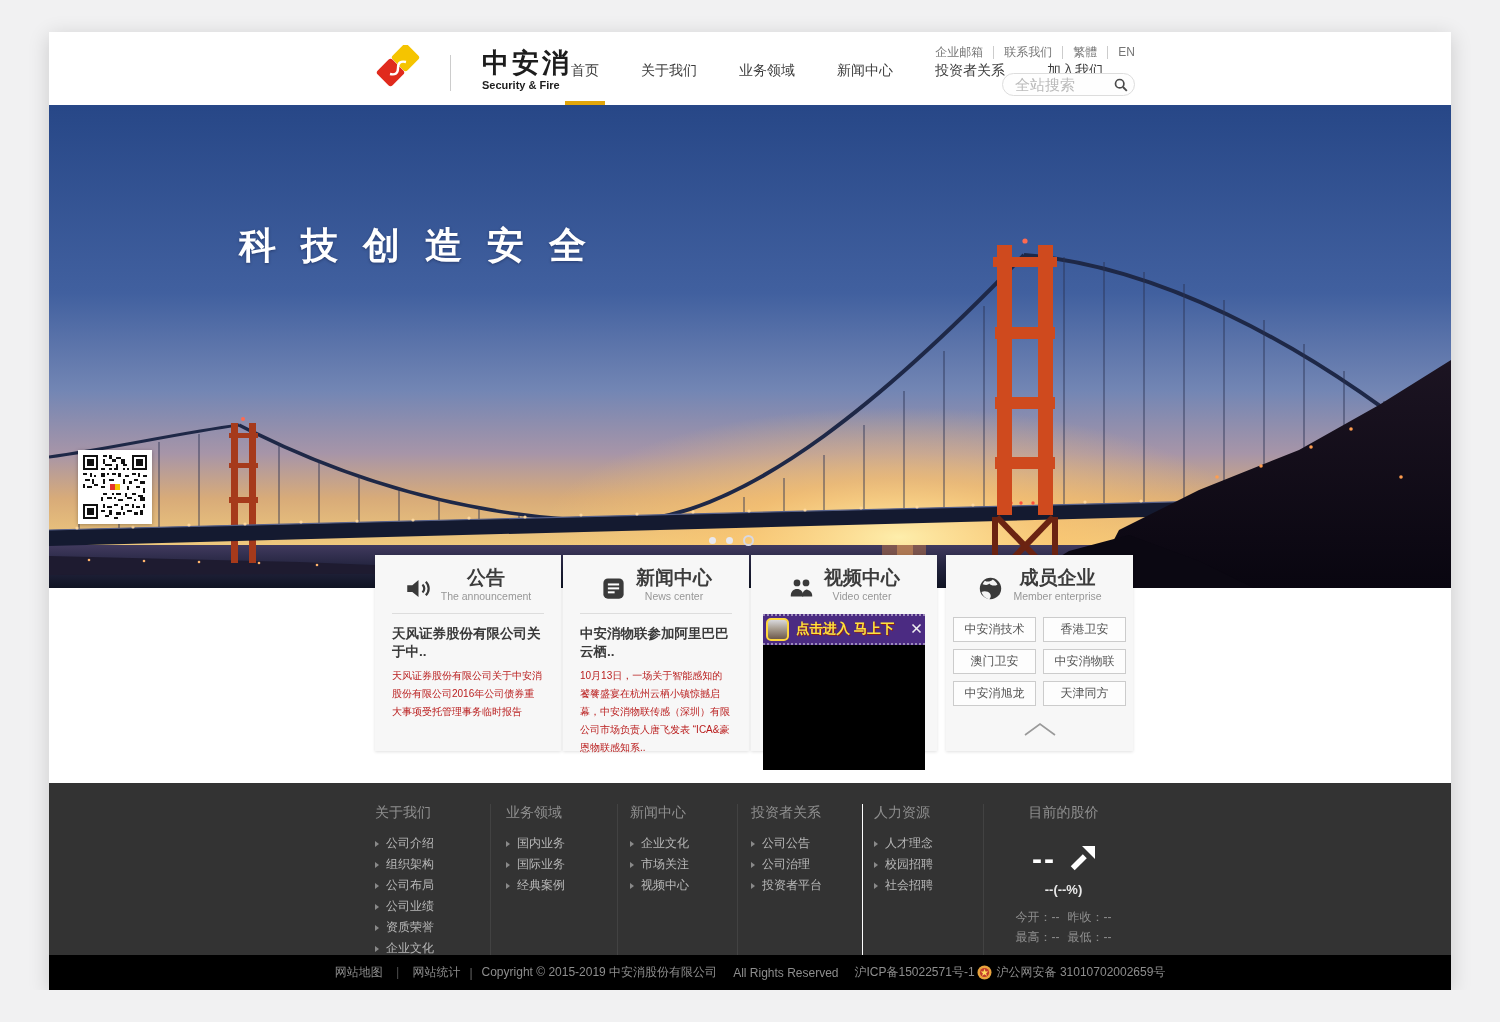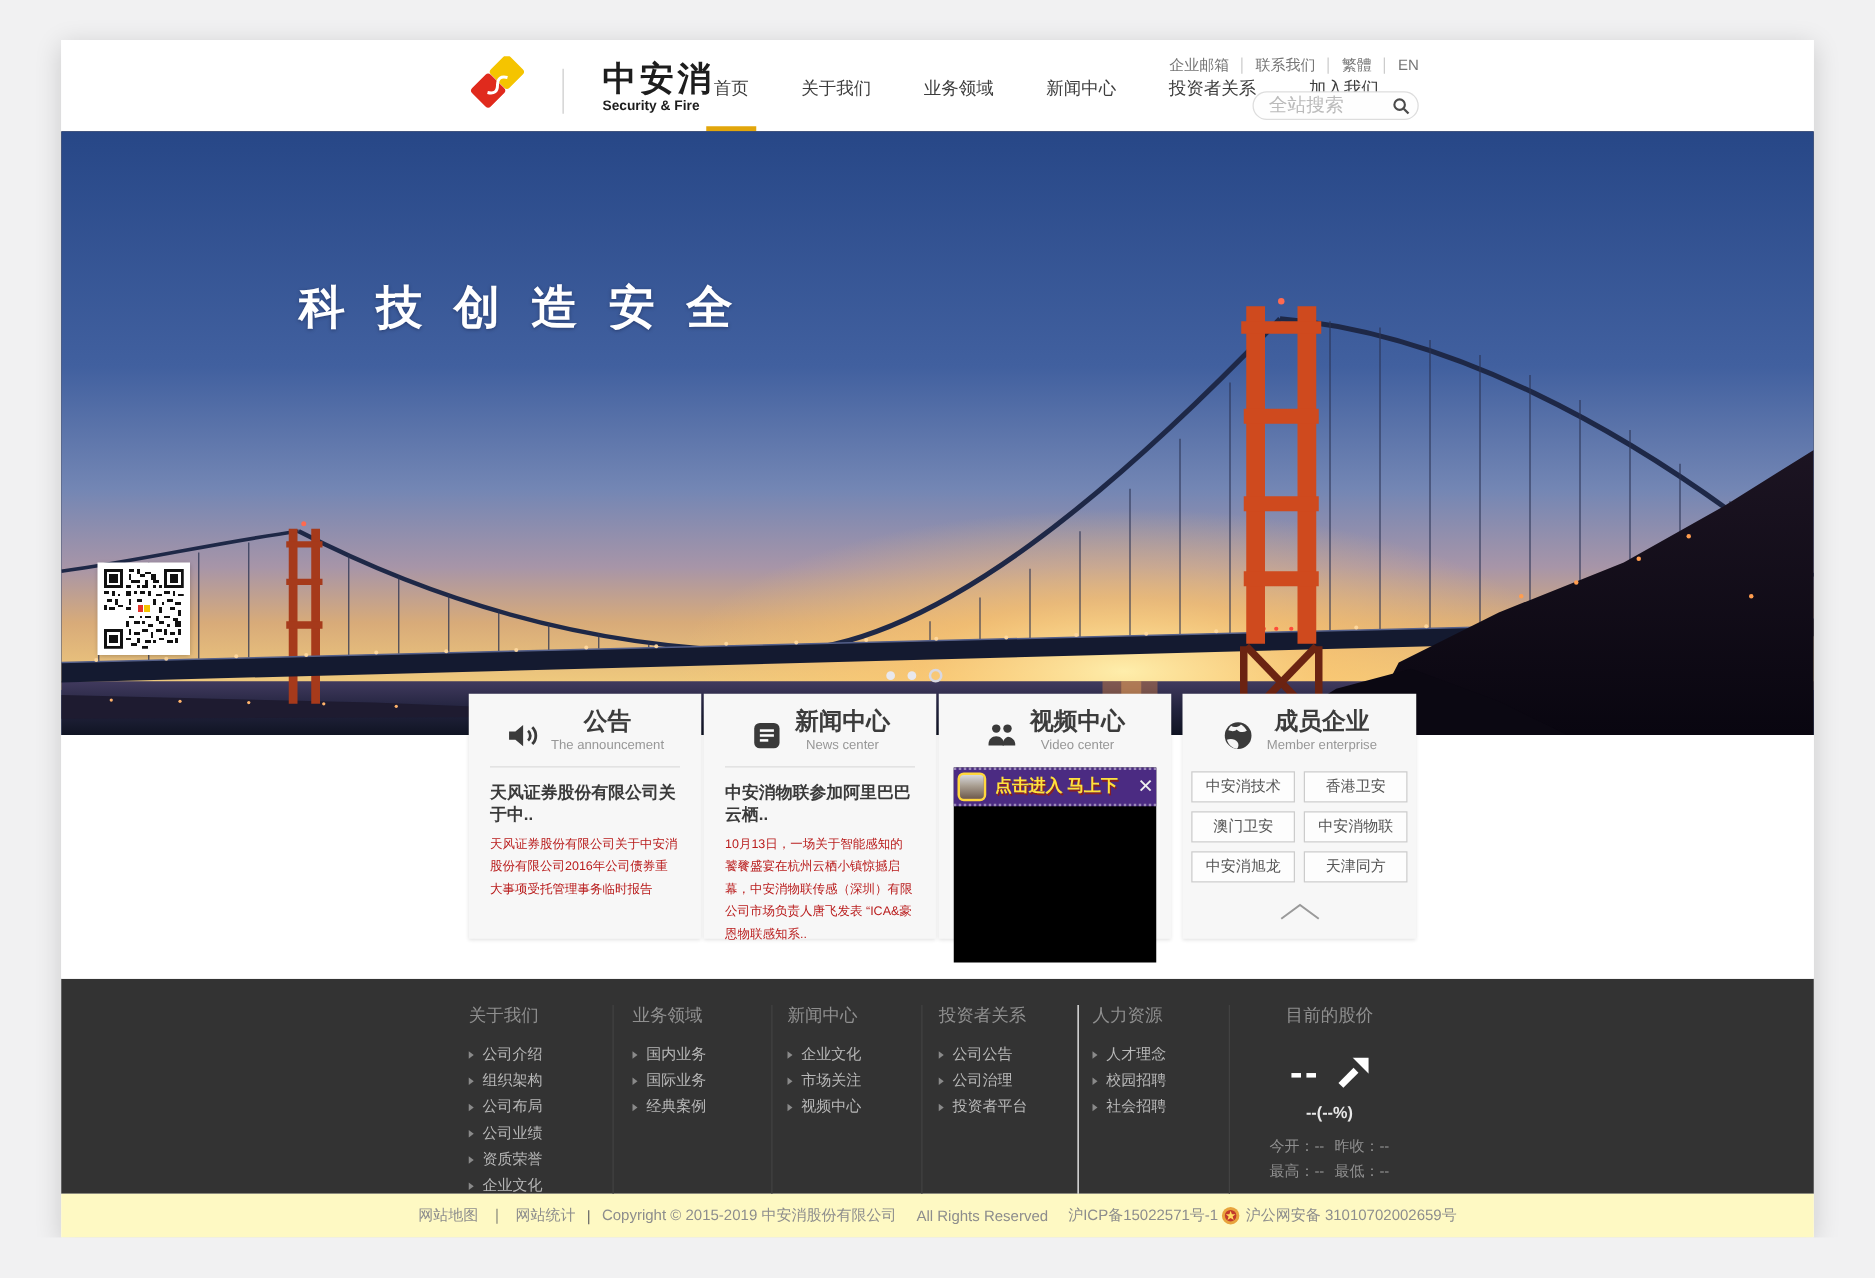--- a/index.html
+++ b/index.html
@@ -83,21 +83,21 @@
   .fc6 { width: 160px; border-left: 1px solid #424242; text-align: center; }
   .fc6 h4 { margin-bottom: 16px; }
   .stock-price-row { display: flex; justify-content: center; align-items: center; margin: 22px 0 8px; }
   .stock-price { font-size: 30px; font-weight: bold; color: #fff; letter-spacing: 2px; margin-right: 13px; line-height: 1; }
   .stock-arrow { width: 26px; height: 26px; }
   .stock-change { font-size: 13px; font-weight: bold; color: #e8e8e8; margin-bottom: 11px; }
   .stock-meta { font-size: 12px; color: #8f8f8f; line-height: 1.65; }
   .stock-meta span { margin: 0 4px; }
 
   
-  .bottombar { height: 35px; background: #fef9c3; display: flex; align-items: center; justify-content: center; font-size: 12px; color: #8d8d8d; }
+  .bottombar { height: 35px; background: #000000; display: flex; align-items: center; justify-content: center; font-size: 12px; color: #8d8d8d; }
   .bb-link { cursor: pointer; }
   .bb-sep { padding: 0 9px; color: #666; }
   .bb-text { margin-right: 16px; }
   .bb-badge { width: 15px; height: 15px; margin: 0 5px 0 2px; flex: none; }
 </style>
 </head>
 <body>
 
 <div class="page">
 

